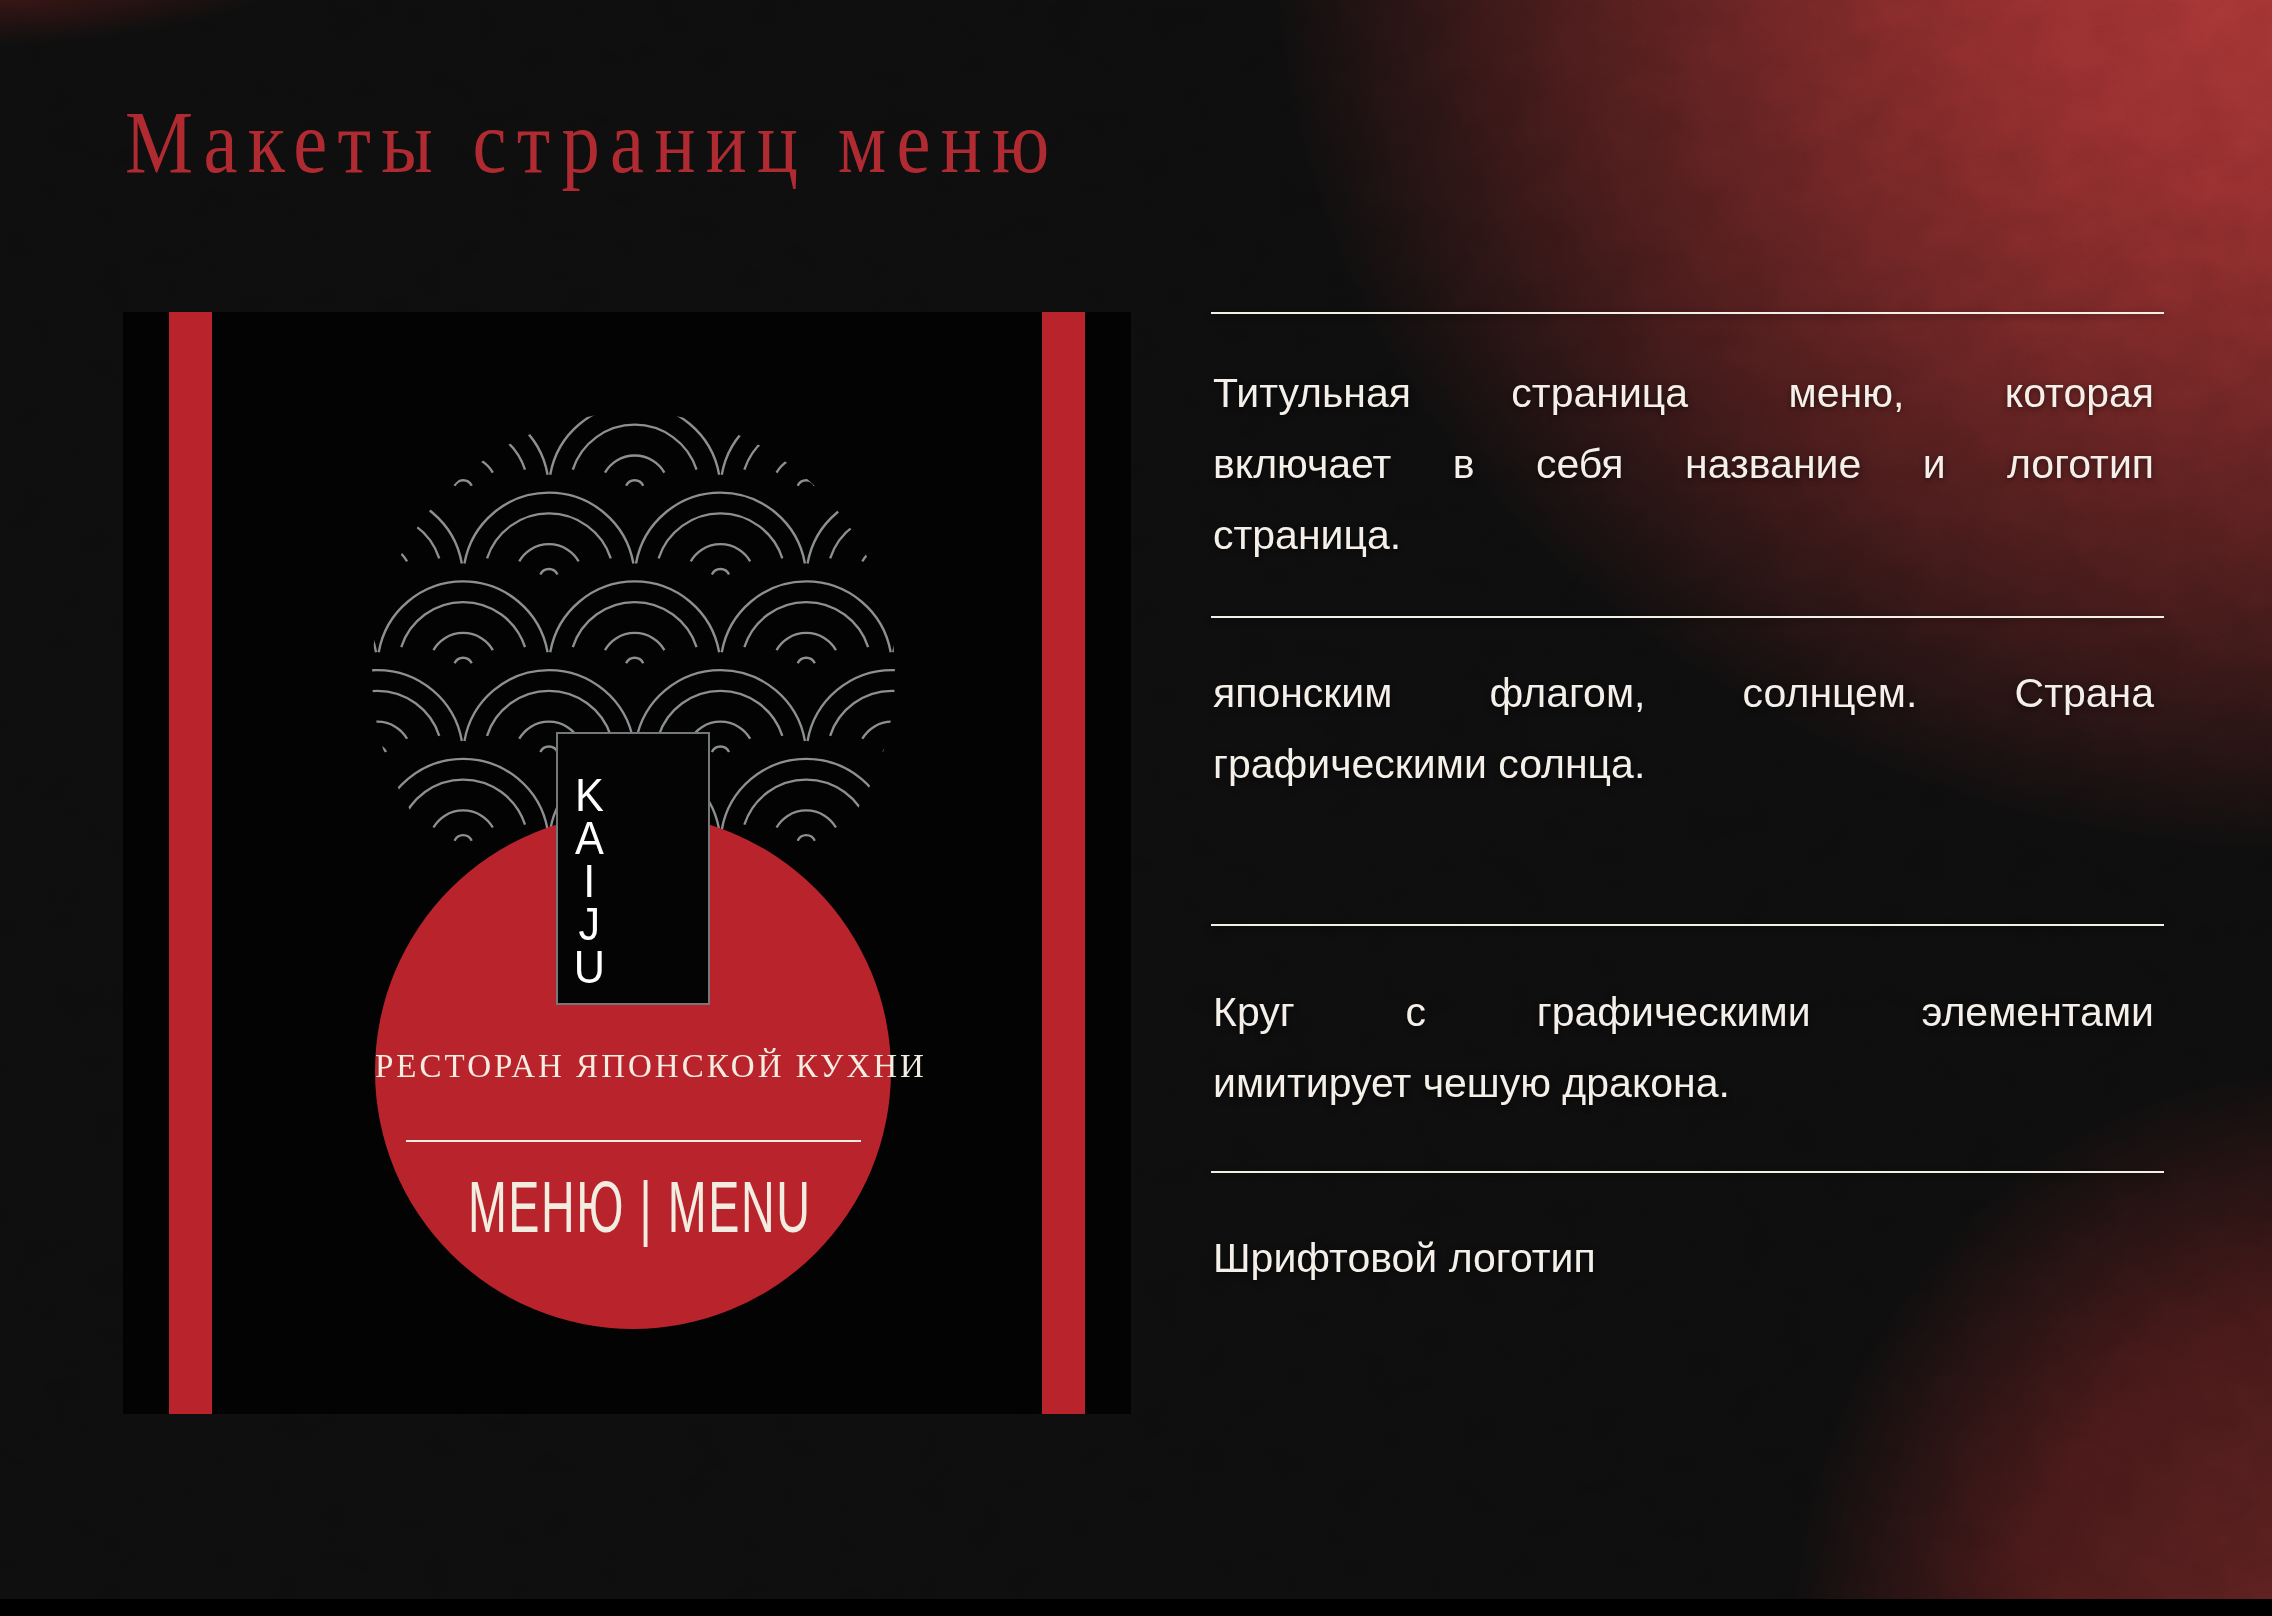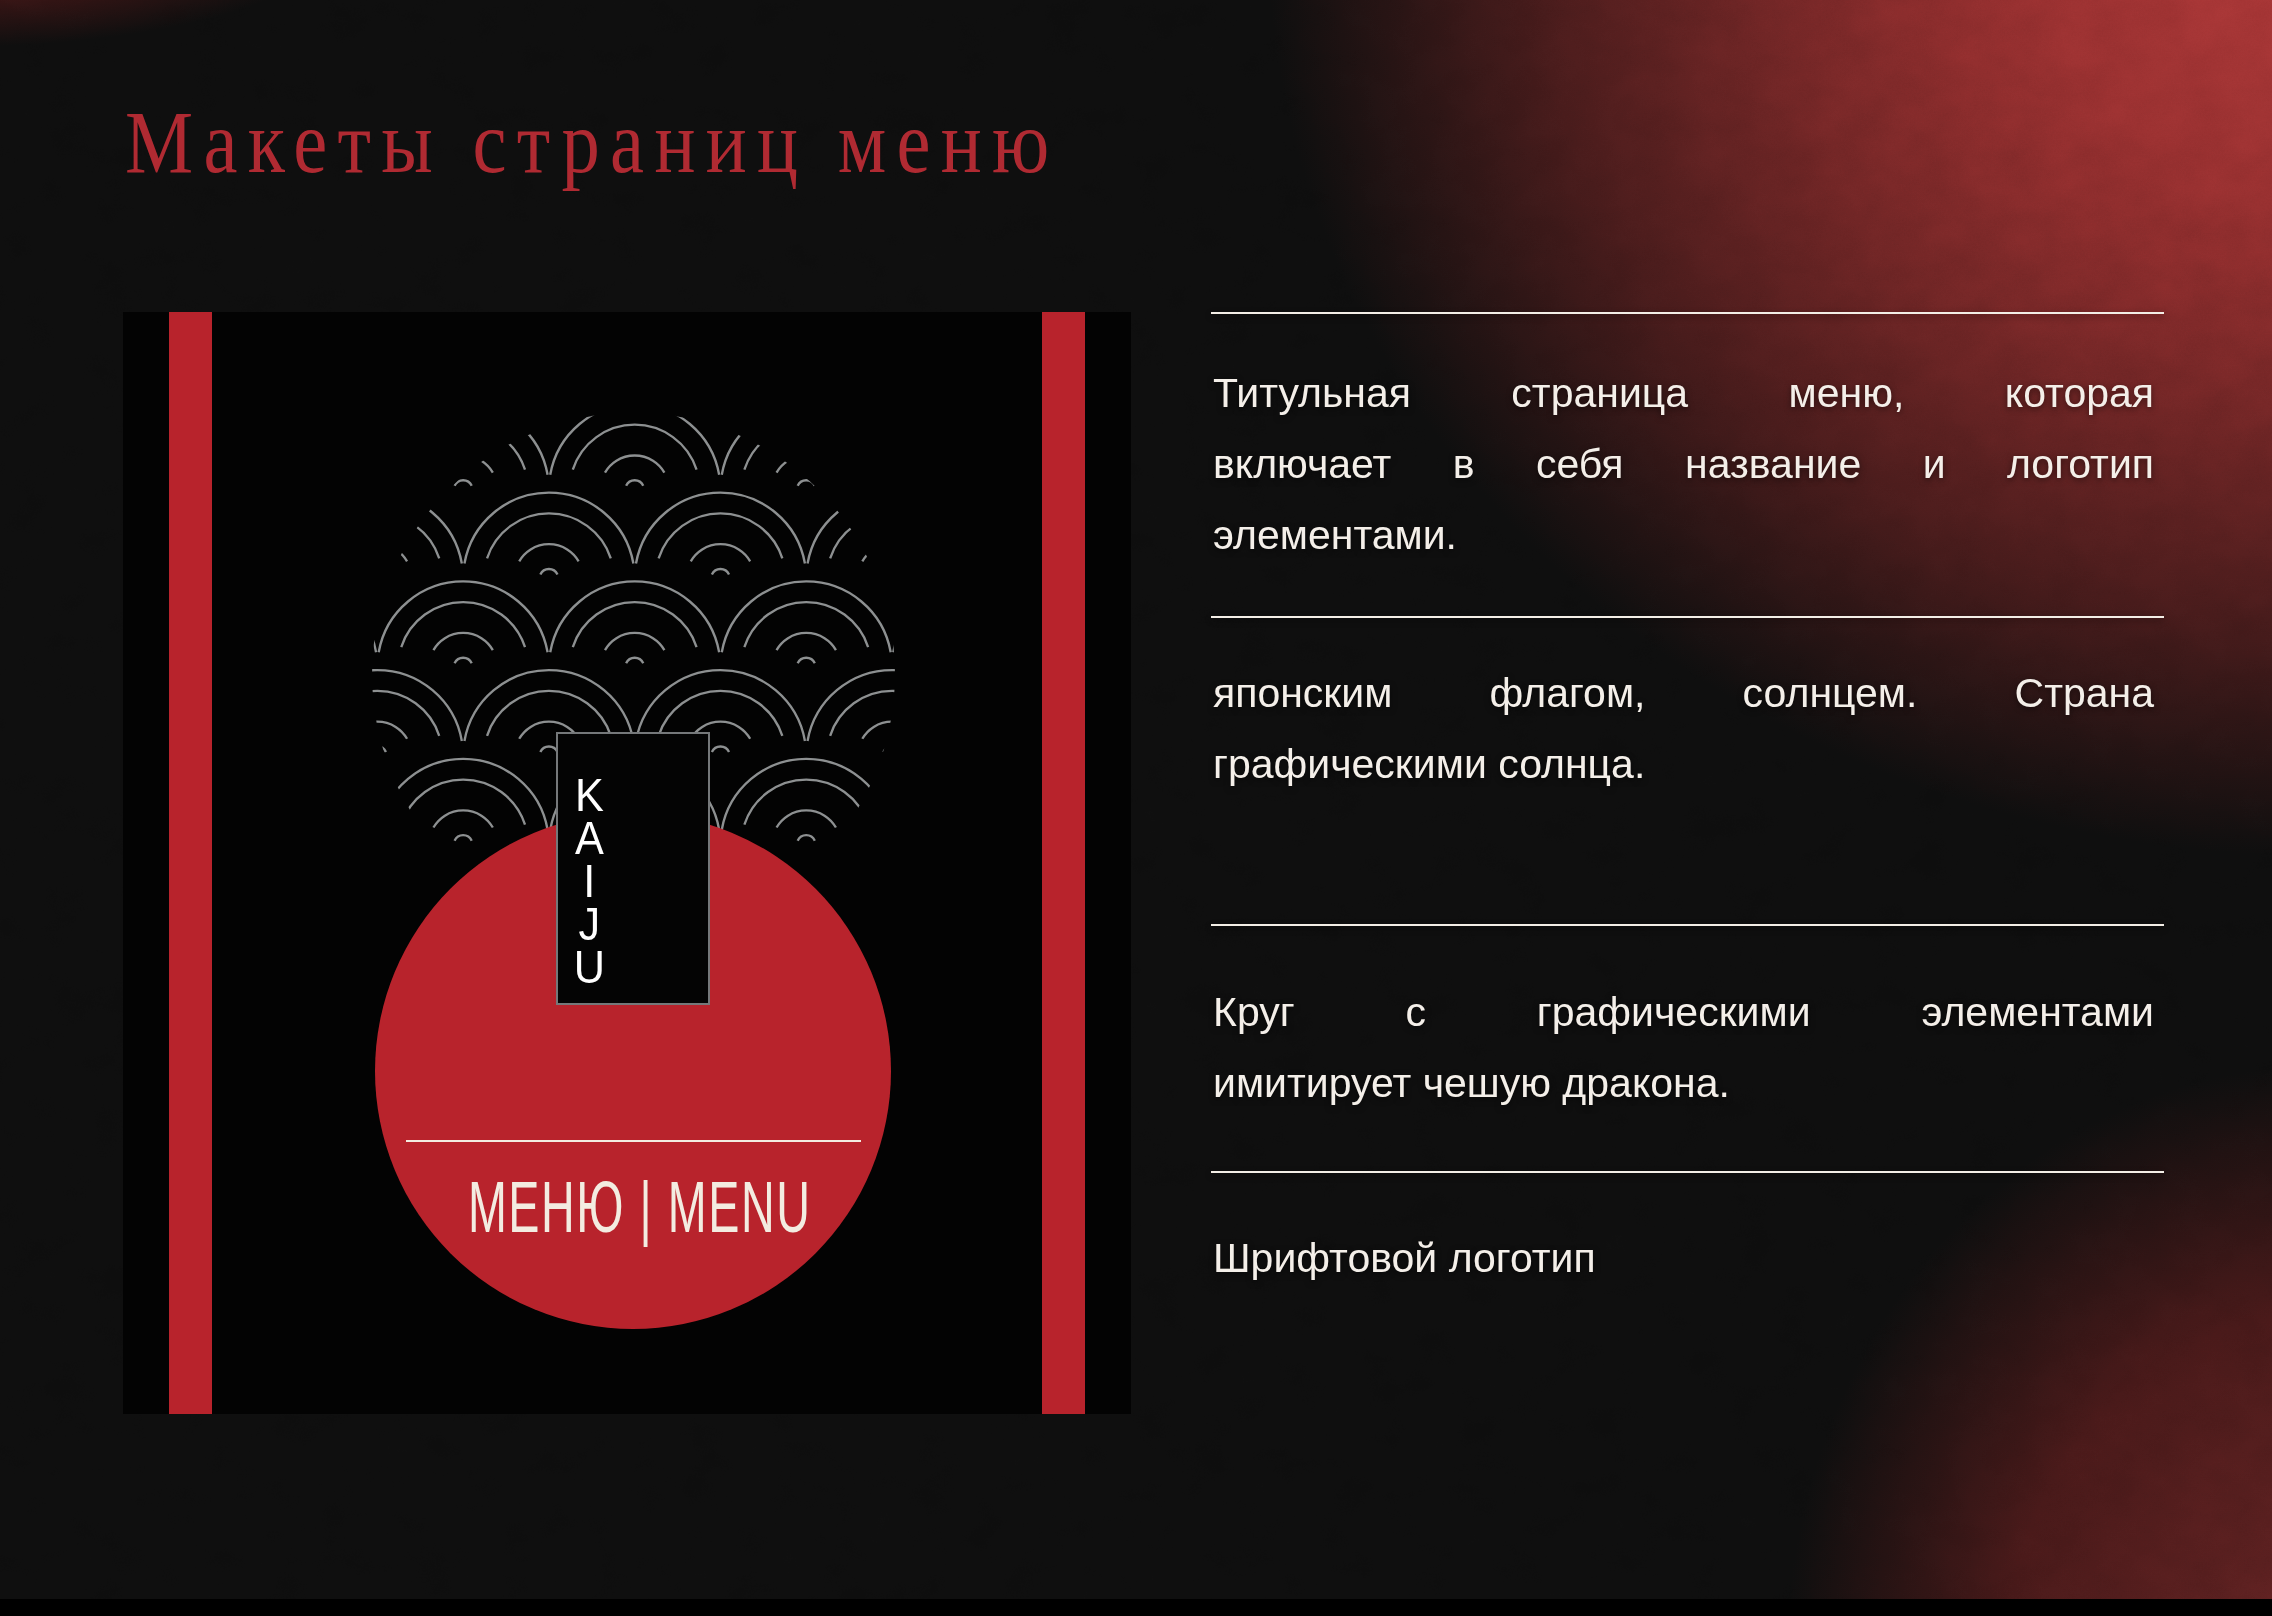--- a/index.html
+++ b/index.html
@@ -250,36 +250,37 @@
           <path d="M 1104.8 1171.0 A 58 58 0 0 1 1205.2 1171.0"></path>
           <path d="M 1140.5 1193.2 A 16 16 0 0 1 1169.5 1193.2"></path>
           <path d="M 1302.2 1174.8 A 145 145 0 0 1 1587.8 1174.8"></path>
           <path d="M 1340.4 1166.0 A 110 110 0 0 1 1549.6 1166.0"></path>
           <path d="M 1394.8 1171.0 A 58 58 0 0 1 1495.2 1171.0"></path>
           <path d="M 1430.5 1193.2 A 16 16 0 0 1 1459.5 1193.2"></path>
         </g>
       </svg>
 
     <div class="sun">
+      <div class="sun-subtitle">РЕСТОРАН ЯПОНСКОЙ КУХНИ</div>
       <div class="sun-divider"></div>
       <div class="menu-label">МЕНЮ | MENU</div>
     </div>
 
     <div class="plaque">
       <div class="plaque-letters">KAIJU</div>
     </div>
   </div>
 
   <div>
 
     <div class="sep" style="top:312px"></div>
     <div class="para" style="top:353px">
       <div class="jline">Титульная страница меню, которая</div>
       <div class="jline">включает в себя название и логотип</div>
-      <div class="jline last">элементами.</div>
+      <div class="jline last">страница.</div>
     </div>
 
     <div class="sep" style="top:616px"></div>
     <div class="para" style="top:653px">
       <div class="jline">японским флагом, солнцем. Страна</div>
       <div class="jline last">графическими солнца.</div>
     </div>
 
     <div class="sep" style="top:924px"></div>
     <div class="para" style="top:972px">

